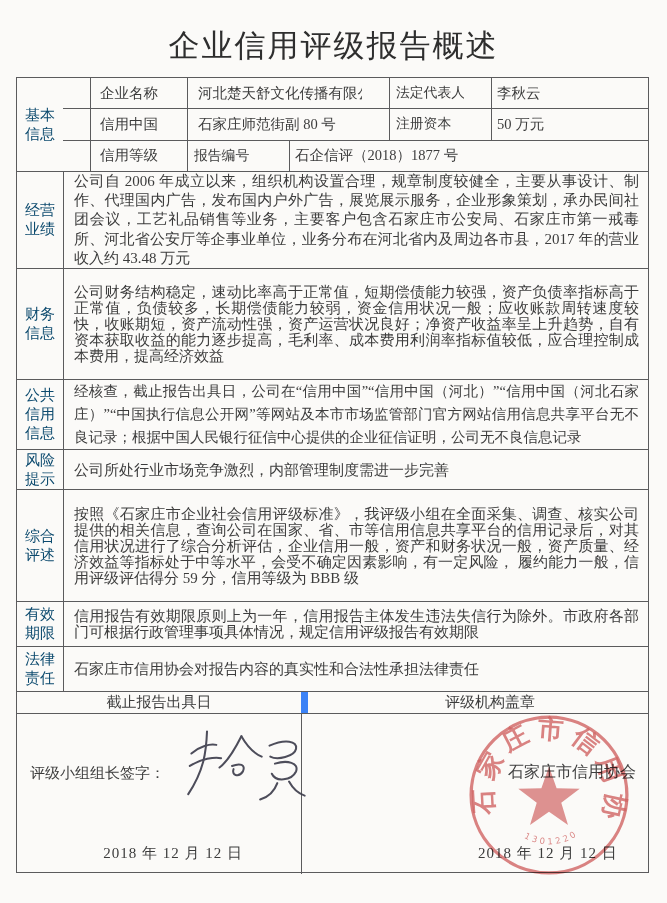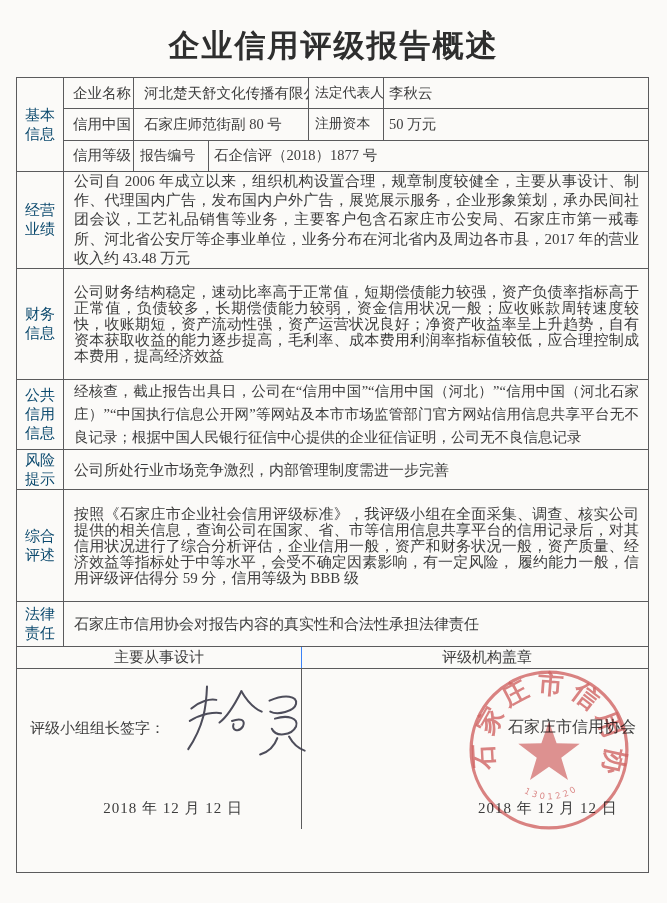--- a/index.html
+++ b/index.html
@@ -3,21 +3,21 @@
 <meta charset="utf-8">
 <style>
   html,body { margin:0; padding:0; background:#ffffff; }
   .page {
     position:relative; width:667px; height:903px; overflow:hidden;
     background:#fbfaf8; color:#3c3c3c;
     font-family:"Liberation Serif","DejaVu Serif",serif;
   }
   .title {
     position:absolute; top:25px; left:0; width:100%;
-    text-align:center; font-size:31px; font-weight:bold;
+    text-align:center; font-size:31px; font-weight:normal;
     letter-spacing:2px; color:#2e2e2e;
   }
   .tbl {
     position:absolute; left:16px; top:77px; width:633px; height:796px;
     border:1px solid #5b5b5d; box-sizing:border-box;
     display:flex; flex-direction:column;
   }
   .row { display:flex; box-sizing:border-box; flex:0 0 auto; overflow:visible; }
   .row + .row { border-top:1px solid #5b5b5d; }
   .lab {
@@ -34,33 +34,33 @@
   .lh19 .txt { line-height:19.3px; }
   .lh22 .txt { line-height:16px; }
   .lh23 .txt { line-height:23px; font-size:14.5px; }
   .single .txt { text-align:left; line-height:18px; }
   
   .bgrid { flex:1; display:flex; flex-direction:column; }
   .brow { flex:1; display:flex; box-sizing:border-box; }
   .brow + .brow { border-top:1px solid #5b5b5d; }
   .bl, .bv1, .bl2, .bv2 {
     display:flex; align-items:center; box-sizing:border-box;
-    white-space:nowrap; overflow:hidden;
+    white-space:nowrap; overflow:hidden;margin-left:27px;
   }
   .bl  { flex:0 0 70px;  border-left:1px solid #5b5b5d; padding-left:9px; font-size:14.5px; }
   .bv1 { flex:0 0 175px; border-left:1px solid #5b5b5d; padding-left:10px; font-size:14.5px; }
   .bl2 { flex:0 0 75px;  border-left:1px solid #5b5b5d; padding-left:6px;  font-size:13.8px; }
   .bv2 { flex:1;         border-left:1px solid #5b5b5d; padding-left:5px; font-size:14.5px; }
   
   .hcell {
     display:flex; align-items:center; justify-content:center;
     font-size:15px; box-sizing:border-box;
   }
   .hl { flex:0 0 284px; }
-  .hr { flex:1; border-left:1px solid #3b82f6;padding-left:24px; }
+  .hr { flex:1; border-left:7px solid #3b82f6;padding-left:24px; }
   .scell { position:relative; box-sizing:border-box; }
   .sl { flex:0 0 284px; }
   .sr { flex:1; border-left:1px solid #5b5b5d; }
   .signer-label { position:absolute; left:13px; top:50px; font-size:15px; }
   .sig-svg { position:absolute; left:165px; top:4px; z-index:1; }
   .ldate {
     position:absolute; left:0; top:130px; width:100%;
     text-align:center; padding-left:28px; box-sizing:border-box;
     font-size:15px; letter-spacing:1px;
   }
@@ -137,30 +137,36 @@
       </div>
     </div>
 
     <div class="row" style="height:112px">
       <div class="lab">综合评述</div>
       <div class="cnt lh22">
         <div class="txt">按照《石家庄市企业社会信用评级标准》，我评级小组在全面采集、调查、核实公司提供的相关信息，查询公司在国家、省、市等信用信息共享平台的信用记录后，对其信用状况进行了综合分析评估，企业信用一般，资产和财务状况一般，资产质量、经济效益等指标处于中等水平，会受不确定因素影响，有一定风险， 履约能力一般，信用评级评估得分 59 分，信用等级为 BBB 级</div>
       </div>
     </div>
 
+    <div class="row" style="height:45px">
+      <div class="lab">有效期限</div>
+      <div class="cnt lh22">
+        <div class="txt">信用报告有效期限原则上为一年，信用报告主体发生违法失信行为除外。市政府各部门可根据行政管理事项具体情况，规定信用评级报告有效期限</div>
+      </div>
+    </div>
 
     <div class="row" style="height:45px">
       <div class="lab">法律责任</div>
       <div class="cnt single">
         <div class="txt">石家庄市信用协会对报告内容的真实性和合法性承担法律责任</div>
       </div>
     </div>
 
     <div class="row" style="height:22px">
-      <div class="hcell hl">主要从事设计</div>
+      <div class="hcell hl">截止报告出具日</div>
       <div class="hcell hr">评级机构盖章</div>
     </div>
 
     <div class="row" style="height:161px">
       <div class="scell sl">
         <span class="signer-label">评级小组组长签字：</span>
         <svg class="sig-svg" width="125" height="110" viewBox="0 0 160 130">
           <g fill="none" stroke="#3b3b4a" stroke-width="2.6" stroke-linecap="round" stroke-linejoin="round" opacity="0.9">
             <path d="M12,40 C22,31 36,27 44,29"></path>
             <path d="M32,12 C31,38 28,62 8,92"></path>

